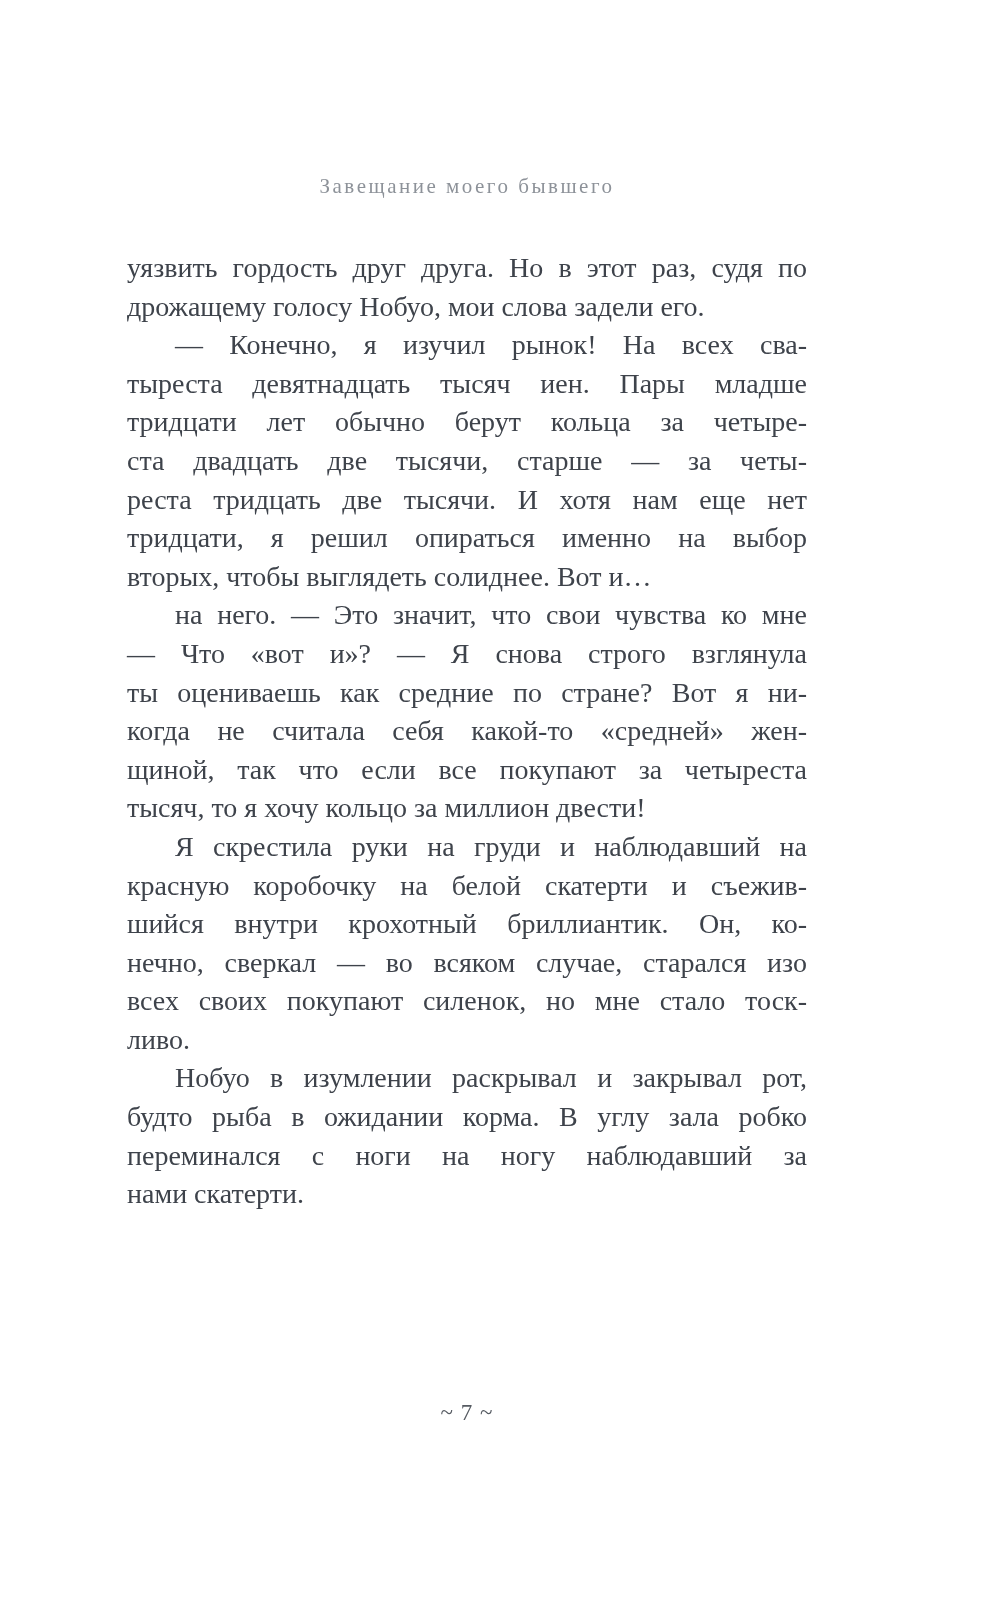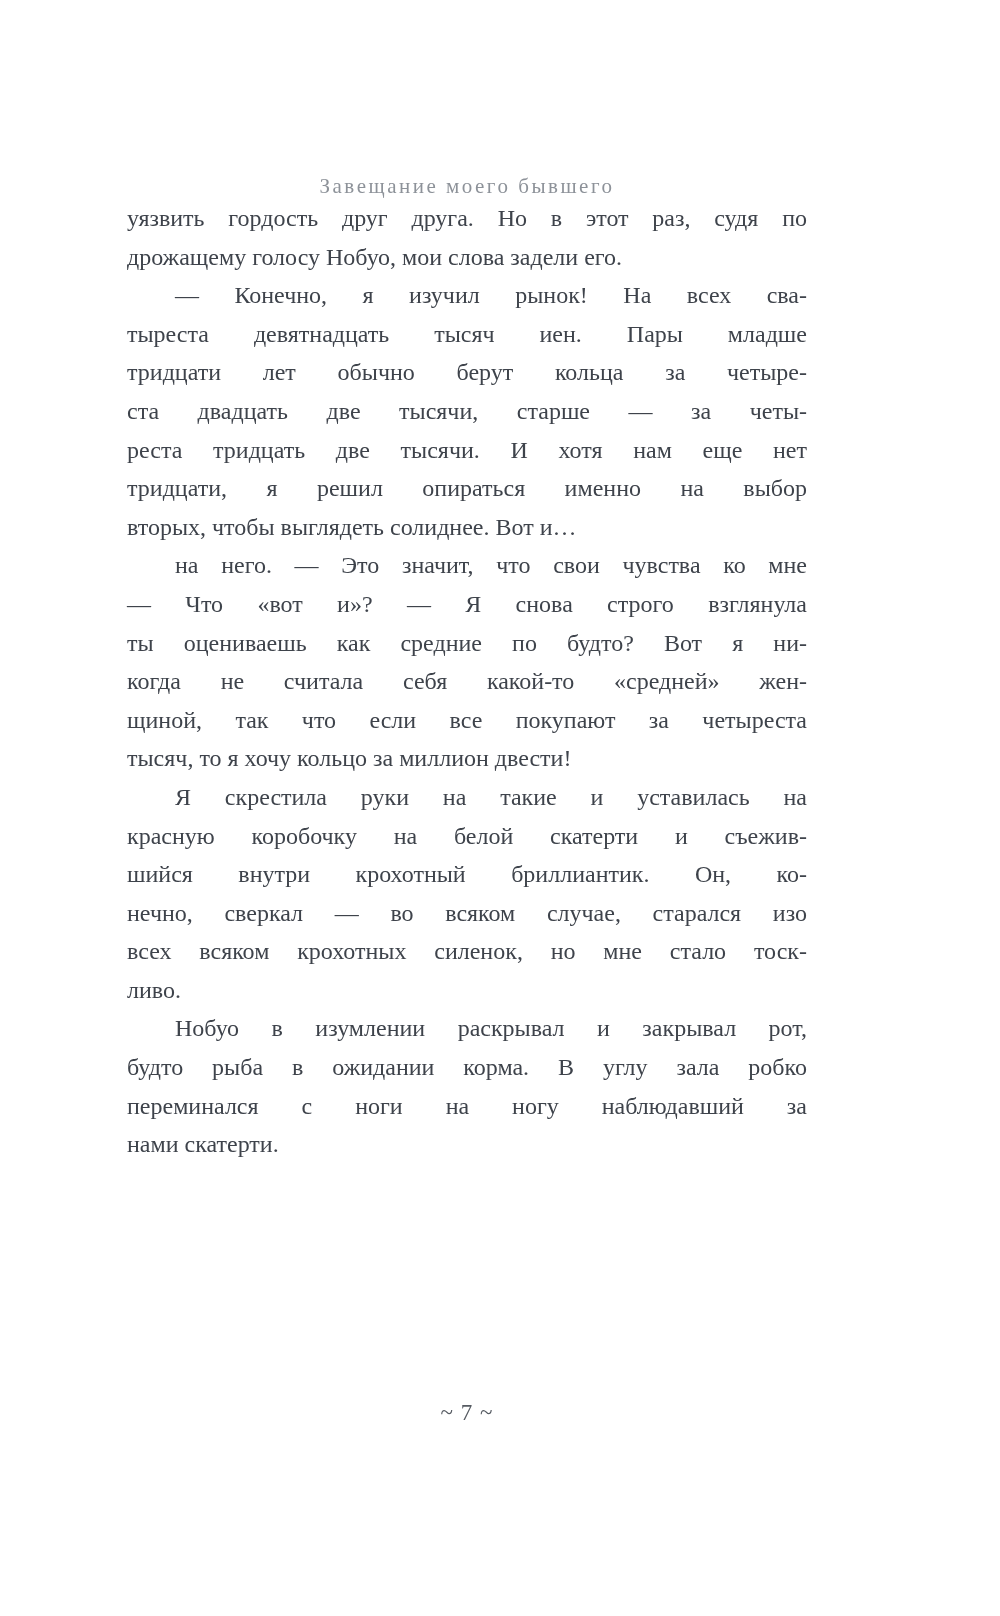--- a/index.html
+++ b/index.html
@@ -27,21 +27,22 @@
   .running-title {
     margin-top: 166px;
     text-align: center;
     font-size: 21px;
     letter-spacing: 2.5px;
     color: #8d9299;
     font-weight: 400;
   }
 
   .text-block {
-    font-size: 24px;
+    margin-top: 50px;
+    font-size: 28px;
     line-height: 38.6px;
     color: #3e434b;
   }
 
   .para { margin: 0; }
 
   .line {
     text-align: justify;
     text-align-last: justify;
     white-space: normal;
@@ -83,31 +84,31 @@
         <div class="line">тыреста девятнадцать тысяч иен. Пары младше</div>
         <div class="line">тридцати лет обычно берут кольца за четыре-</div>
         <div class="line">ста двадцать две тысячи, старше — за четы-</div>
         <div class="line">реста тридцать две тысячи. И хотя нам еще нет</div>
         <div class="line">тридцати, я решил опираться именно на выбор</div>
         <div class="line last">вторых, чтобы выглядеть солиднее. Вот и…</div>
       </div>
       <div class="para indent">
         <div class="line">на него. — Это значит, что свои чувства ко мне</div>
         <div class="line">— Что «вот и»? — Я снова строго взглянула</div>
-        <div class="line">ты оцениваешь как средние по будто? Вот я ни-</div>
+        <div class="line">ты оцениваешь как средние по стране? Вот я ни-</div>
         <div class="line">когда не считала себя какой-то «средней» жен-</div>
         <div class="line">щиной, так что если все покупают за четыреста</div>
         <div class="line last">тысяч, то я хочу кольцо за миллион двести!</div>
       </div>
       <div class="para indent">
-        <div class="line">Я скрестила руки на такие и уставилась на</div>
+        <div class="line">Я скрестила руки на груди и наблюдавший на</div>
         <div class="line">красную коробочку на белой скатерти и съежив-</div>
         <div class="line">шийся внутри крохотный бриллиантик. Он, ко-</div>
         <div class="line">нечно, сверкал — во всяком случае, старался изо</div>
-        <div class="line">всех всяком крохотных силенок, но мне стало тоск-</div>
+        <div class="line">всех своих покупают силенок, но мне стало тоск-</div>
         <div class="line last">ливо.</div>
       </div>
       <div class="para indent">
         <div class="line">Нобуо в изумлении раскрывал и закрывал рот,</div>
         <div class="line">будто рыба в ожидании корма. В углу зала робко</div>
         <div class="line">переминался с ноги на ногу наблюдавший за</div>
         <div class="line last">нами скатерти.</div>
       </div>
     </div>
 

